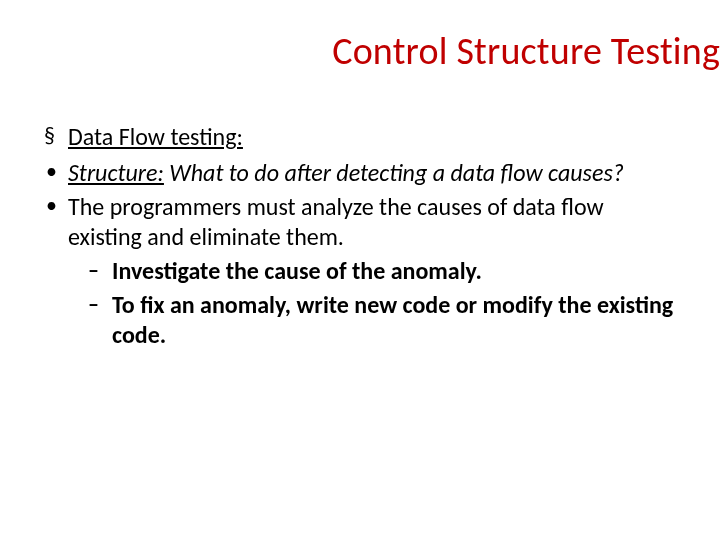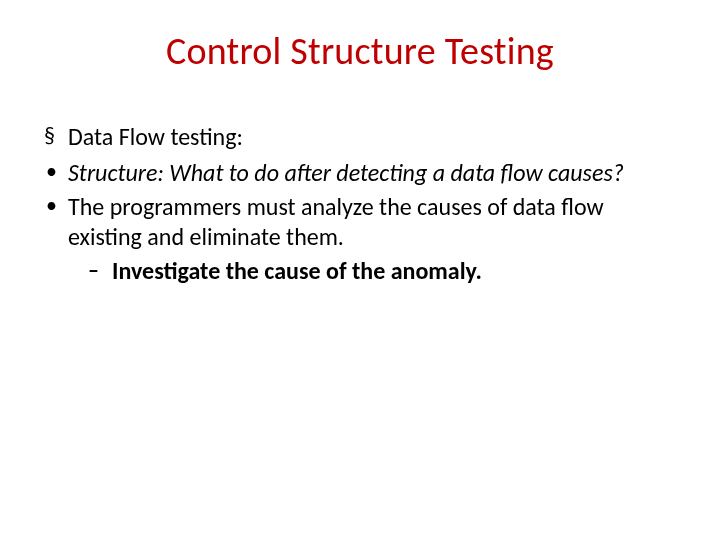--- a/index.html
+++ b/index.html
@@ -13,21 +13,21 @@
     position: relative;
     overflow: hidden;
   }
   .slide {
     width: 720px;
     height: 540px;
     position: relative;
     box-sizing: border-box;
   }
   .title {
-    text-align: center;
+    text-align: right;
     font-size: 38px;
     color: #c00000;
     font-weight: 400;
     margin-top: 28px;
     margin-bottom: 48px;
     letter-spacing: 0.2px;
   }
   .body {
     padding: 0 40px 0 40px;
     font-size: 24px;
@@ -39,20 +39,21 @@
     margin-bottom: 6px;
   }
   .lvl1::before {
     content: "§";
     position: absolute;
     left: 4px;
     top: 0;
     font-size: 22px;
   }
   .underline {
+    text-decoration: underline;
     text-align: right;
   }
   .lvl2 {
     position: relative;
     padding-left: 28px;
     margin-bottom: 4px;
   }
   .lvl2::before {
     content: "•";
     position: absolute;
@@ -103,18 +104,21 @@
     </div>
 
     <div class="lvl2">
       <span>The programmers must analyze the causes of data flow existing and eliminate them.</span>
     </div>
 
     <div class="lvl3">
       <span>Investigate the cause of the anomaly.</span>
     </div>
 
+    <div class="lvl3">
+      <span>To fix an anomaly, write new code or modify the existing code.</span>
+    </div>
 
   </div>
 
   <div class="pagenum">18</div>
 
 </div>
 
 </body></html>

